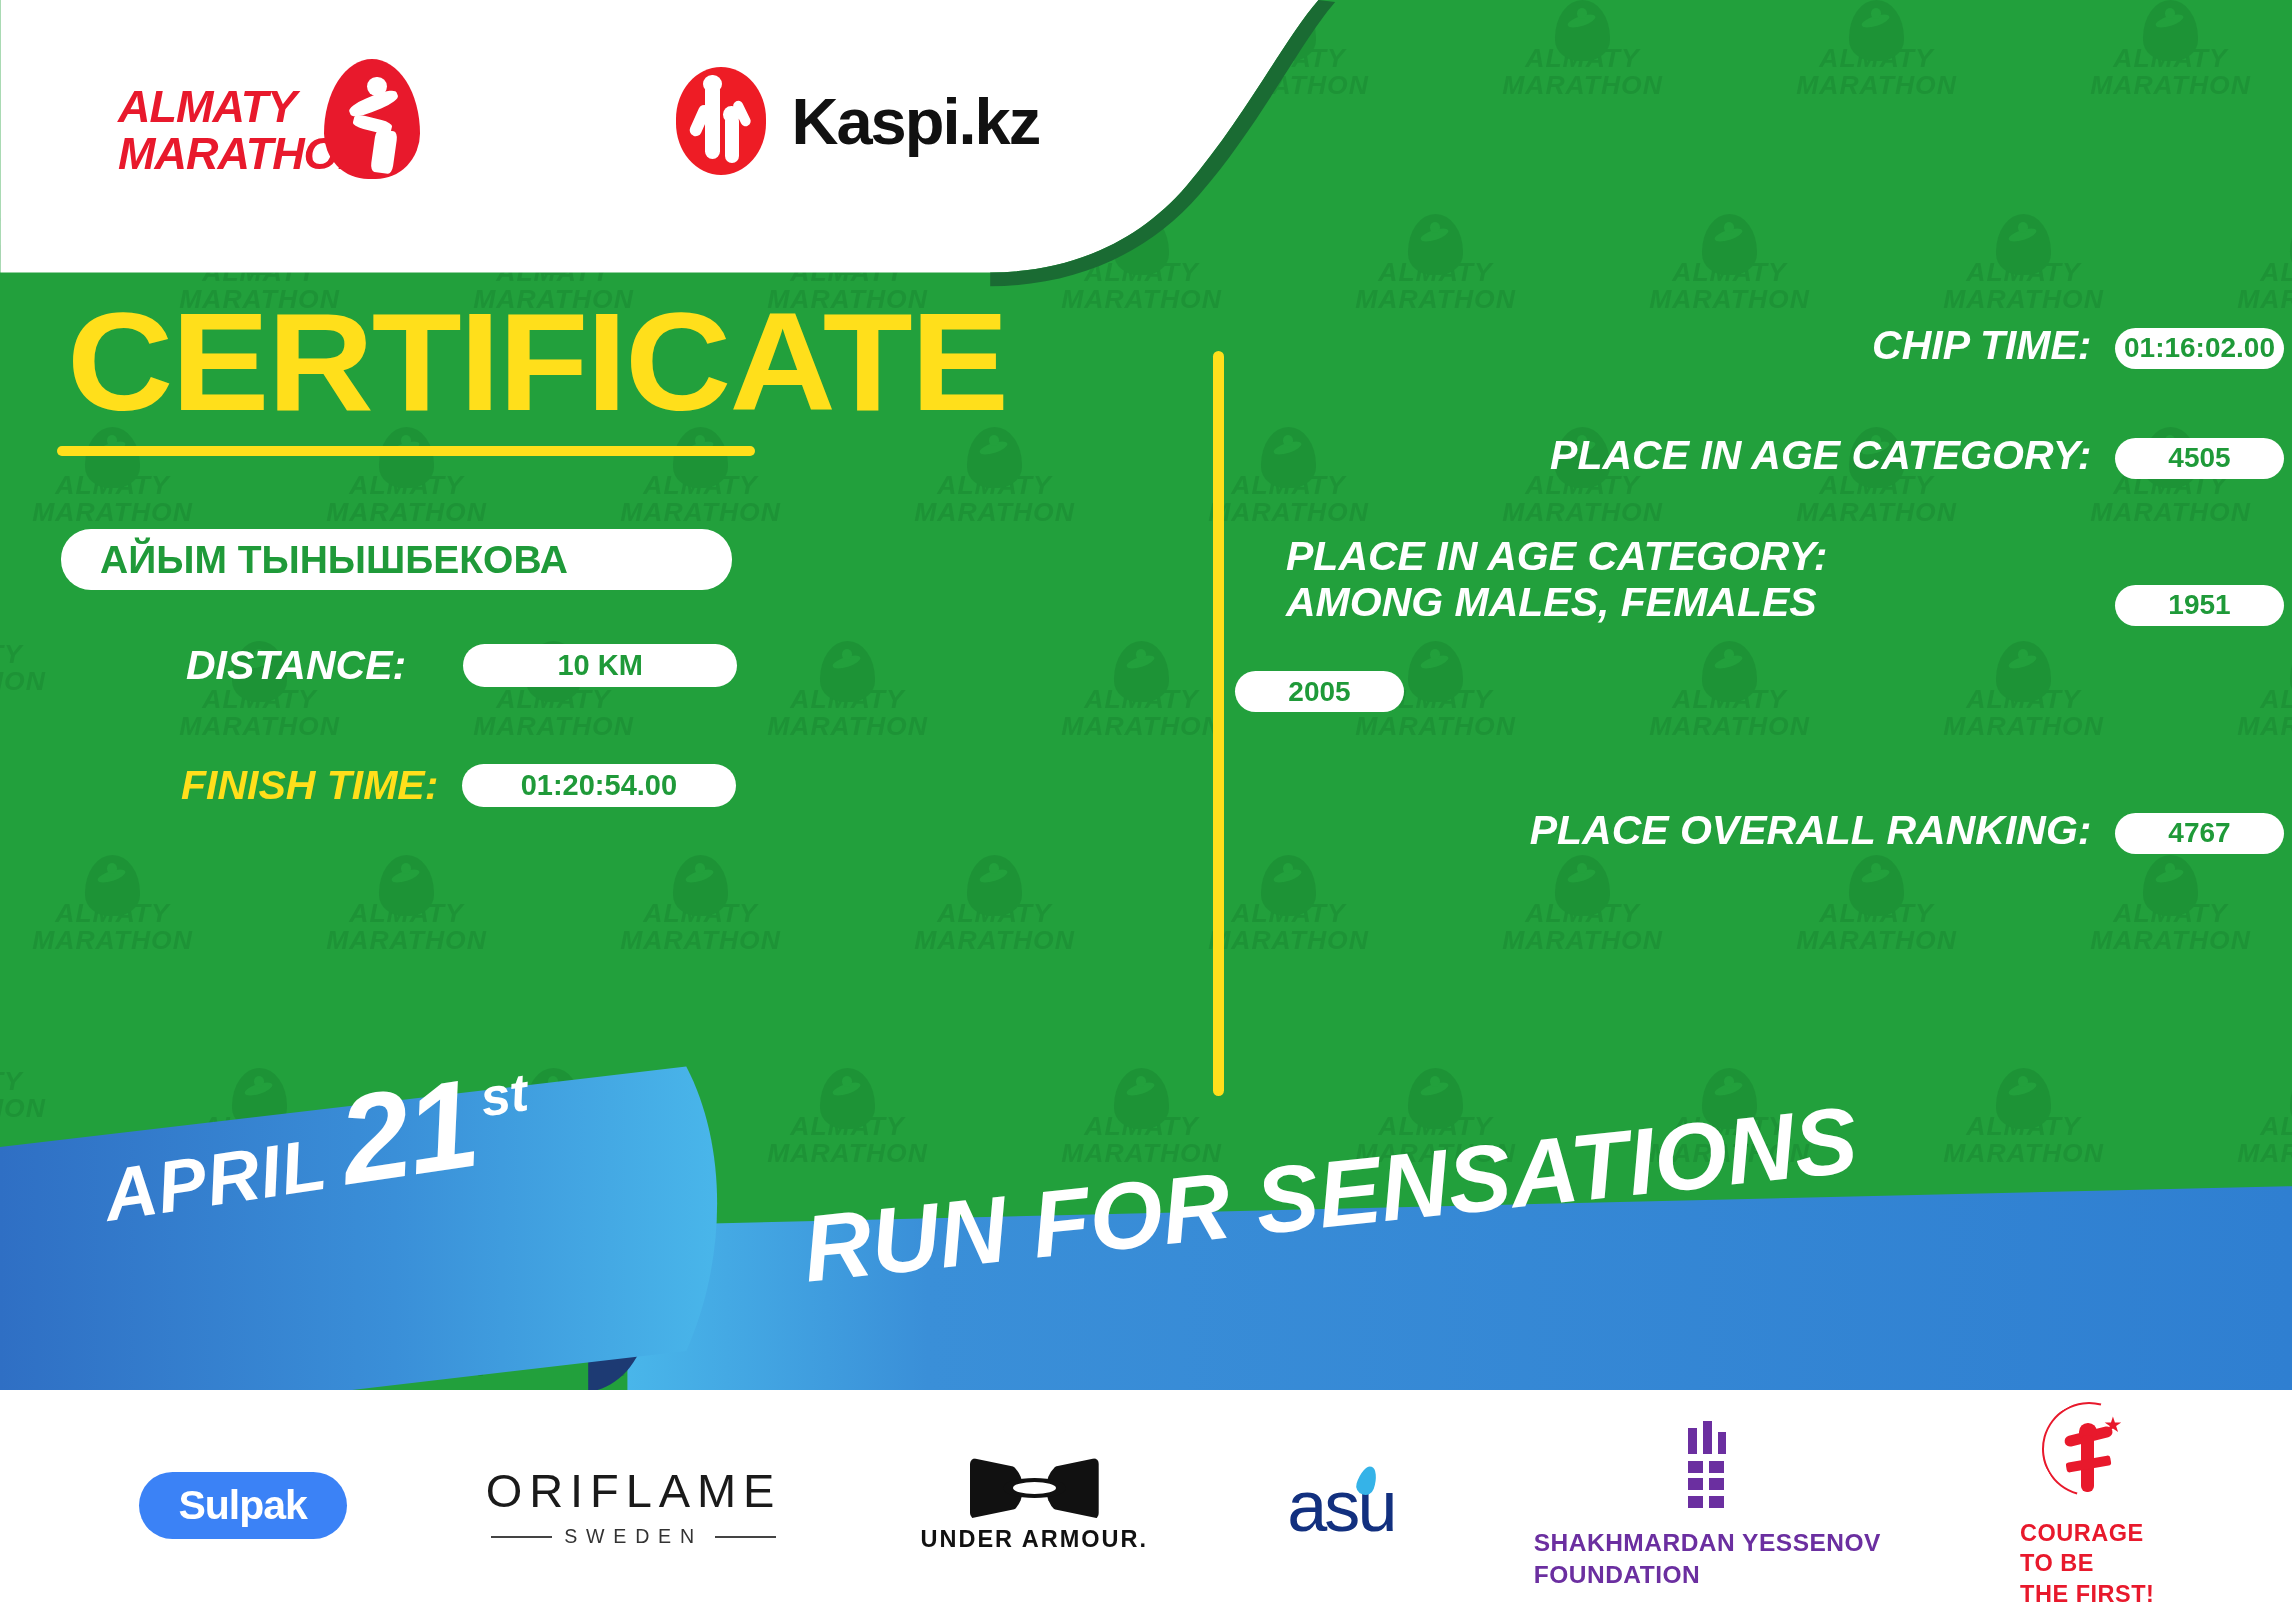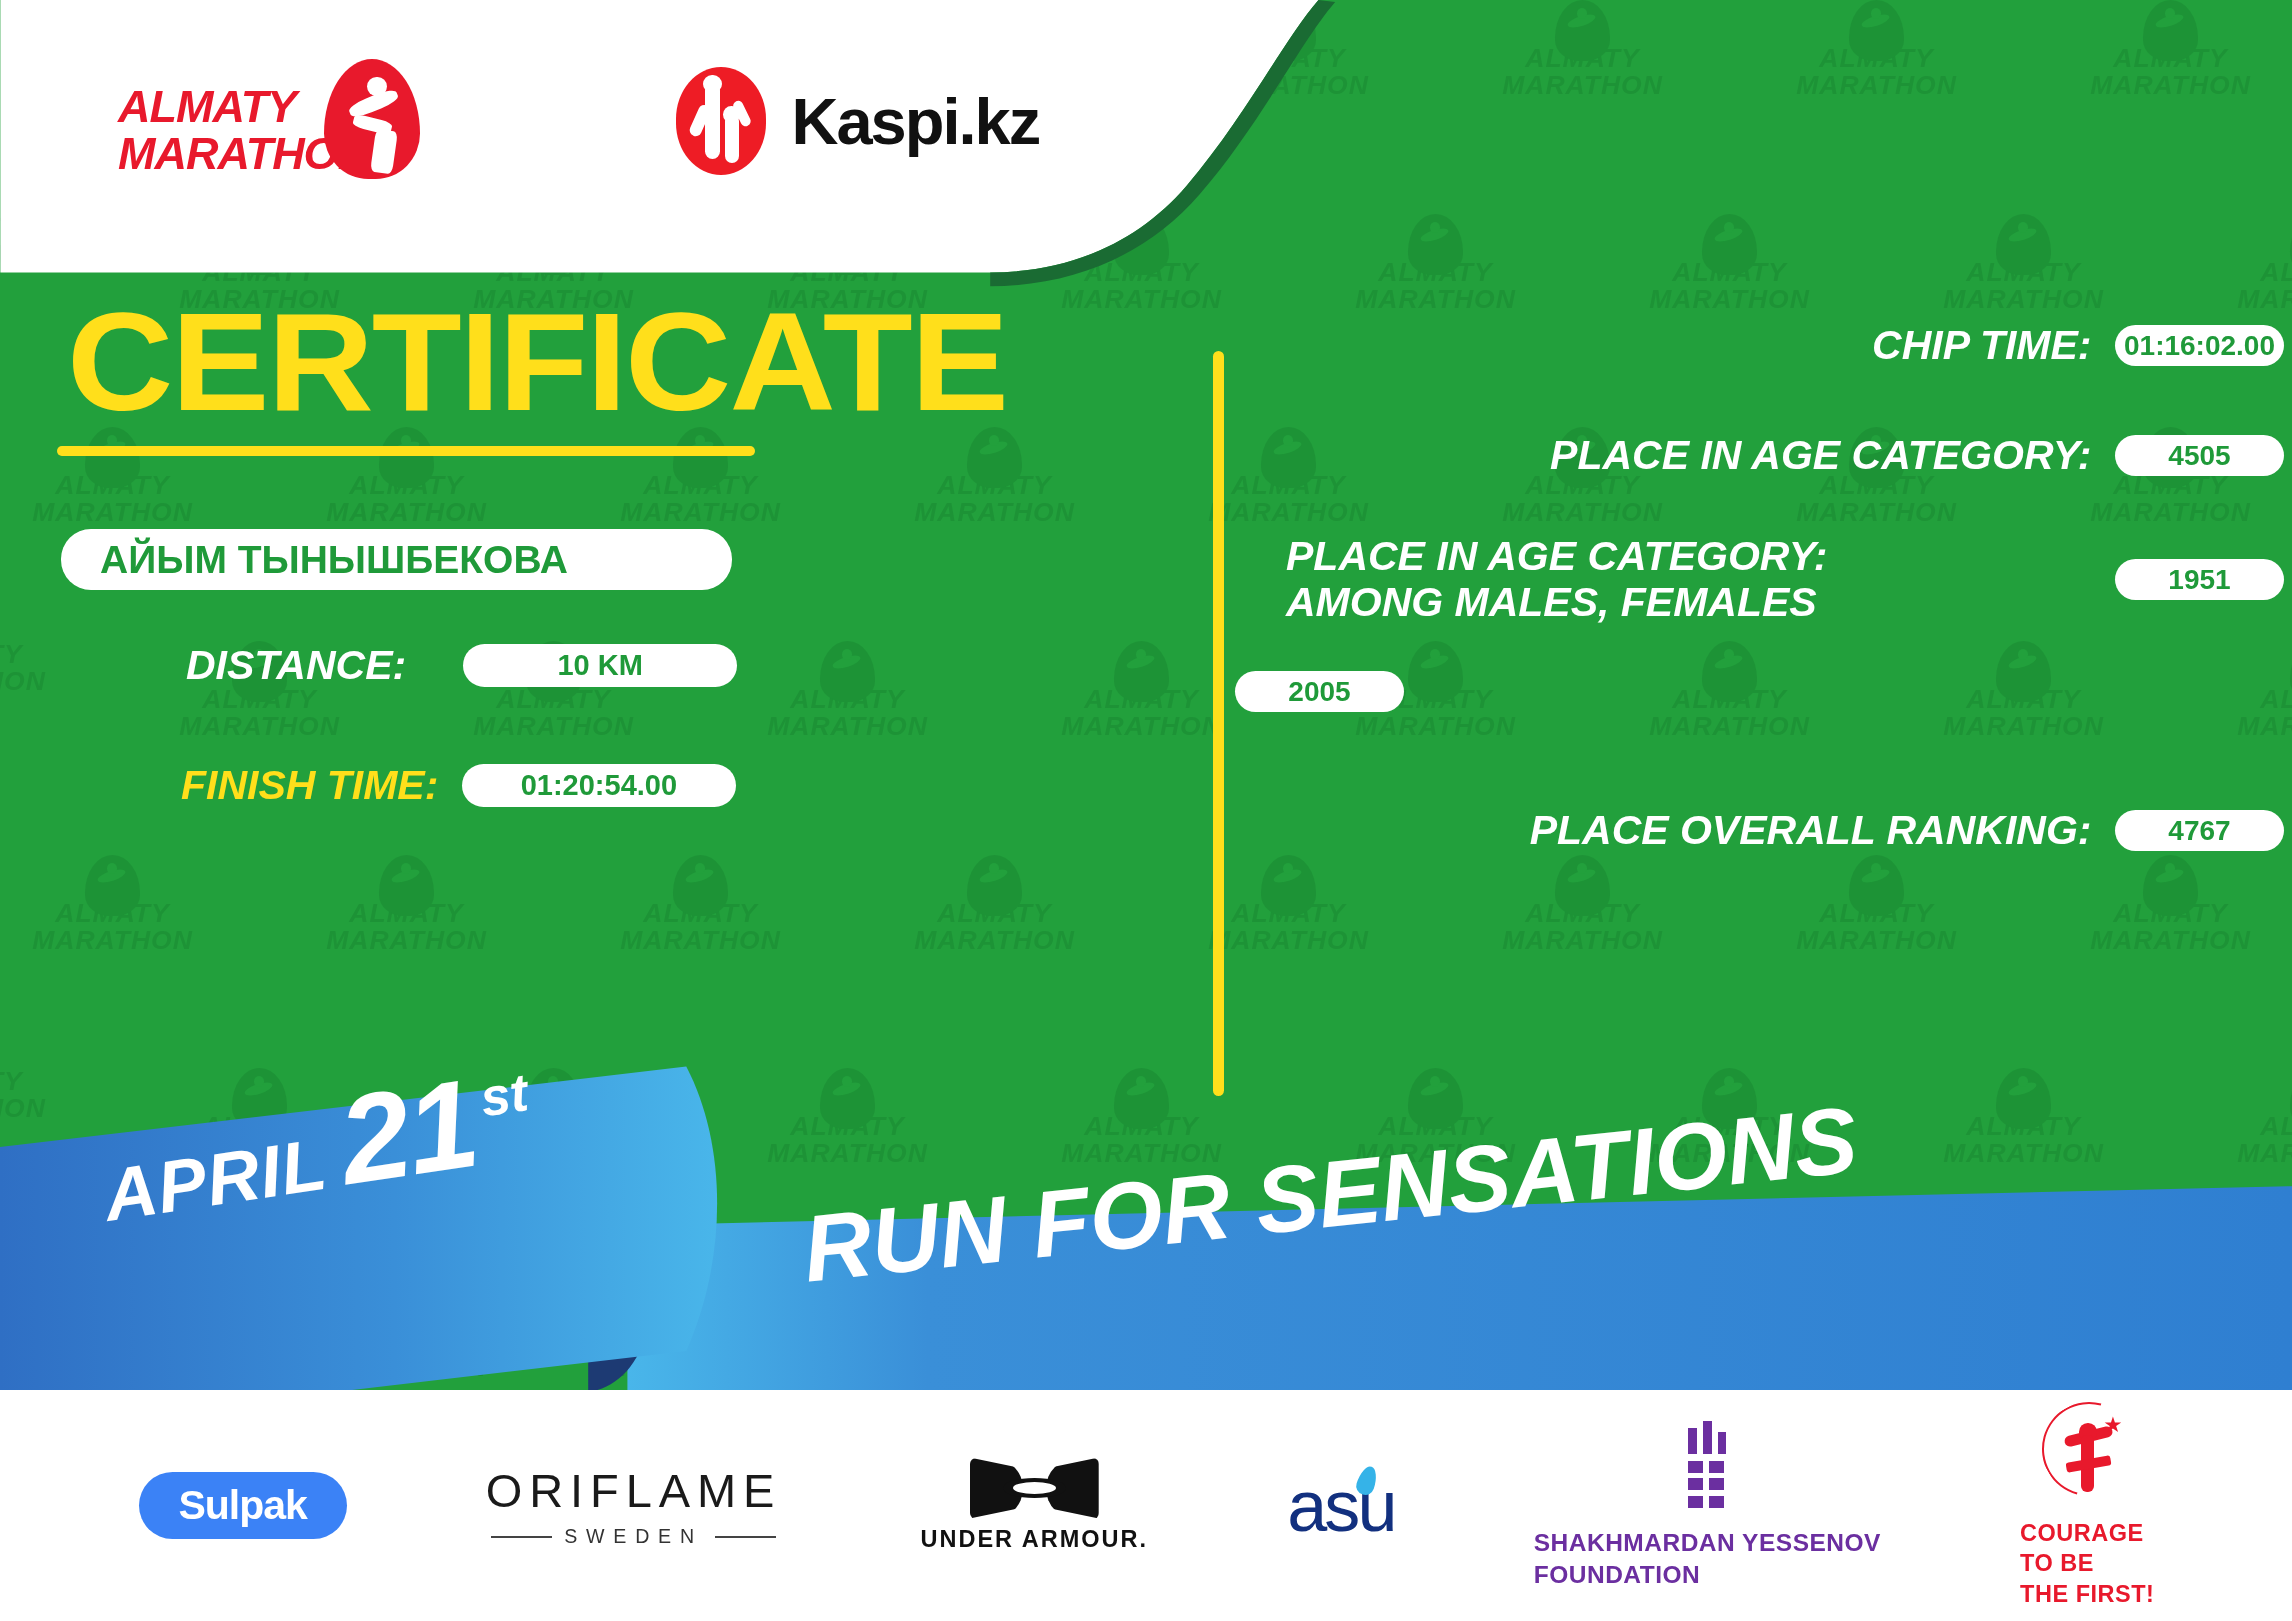--- a/index.html
+++ b/index.html
@@ -143,21 +143,21 @@
   
   .v-divider{
     position:absolute;left:1213px;top:351px;width:10.8px;height:745px;
     background:#ffdf1b;border-radius:5.9px;z-index:8;
   }
 
   
   .right-col{position:absolute;left:1235px;top:323px;width:1049px;z-index:8;}
   .res-row{
     position:absolute;left:0;width:1049px;
-    display:flex;align-items:center;
+    display:flex;align-items:flex-end;
   }
   .res-label{
     color:#ffffff;font-weight:900;font-style:italic;
     font-size:41px;line-height:1.12;letter-spacing:0px;
     flex:1;text-align:right;padding-right:23.5px;
   }
   .res-label.left-align{text-align:left;padding-left:51px;}
   .res-pill{
     background:#ffffff;border-radius:21.6px;height:41px;min-width:169px;
     display:flex;align-items:center;justify-content:center;

